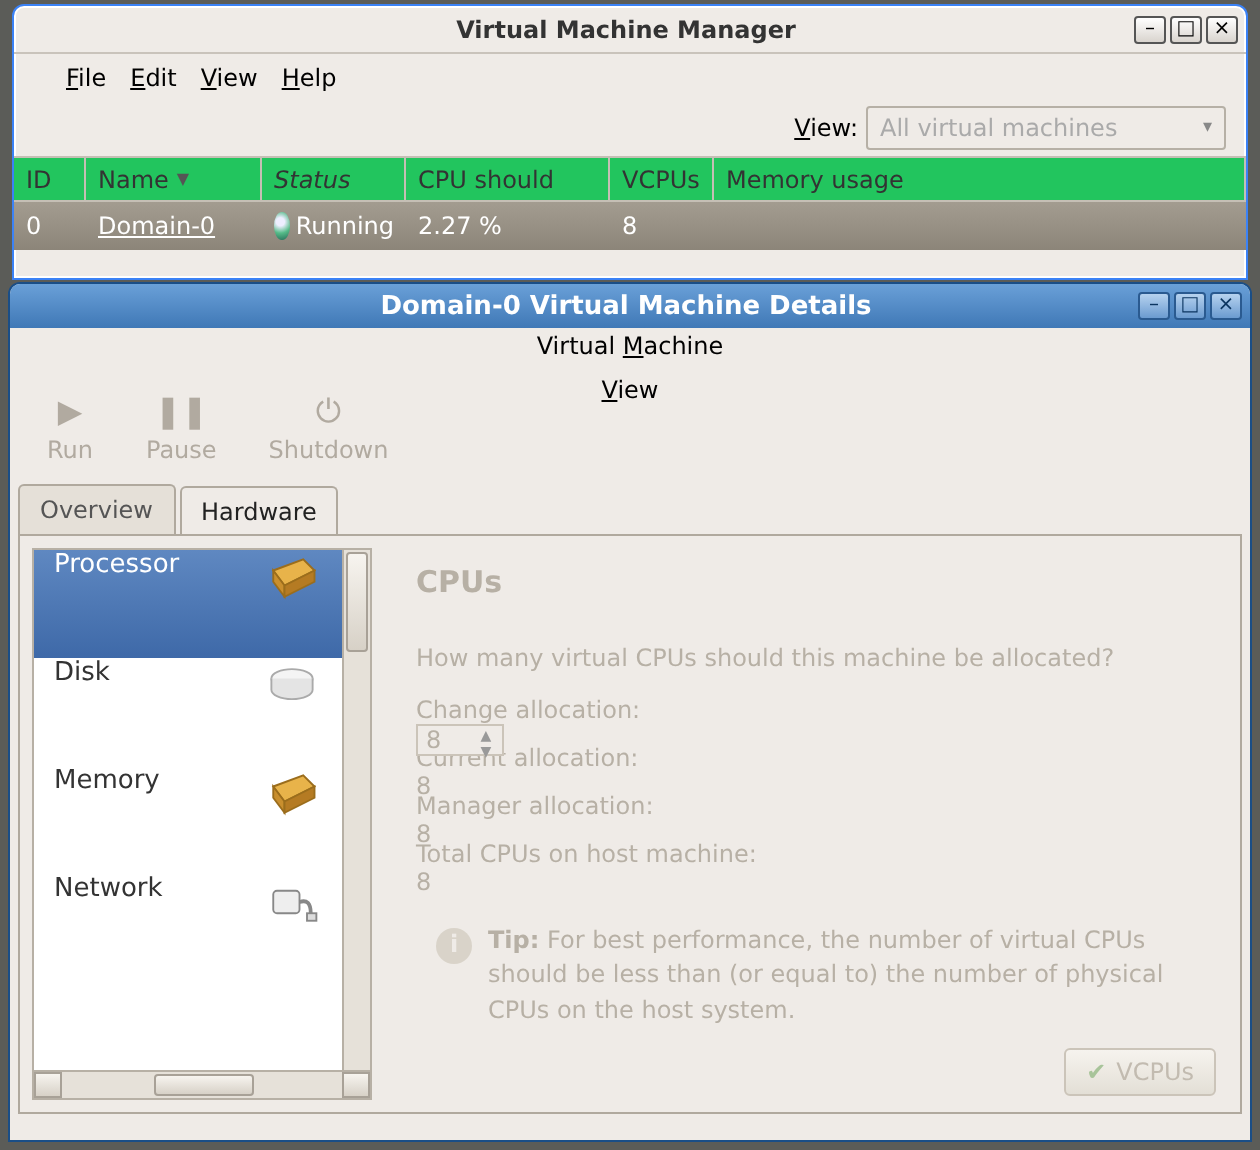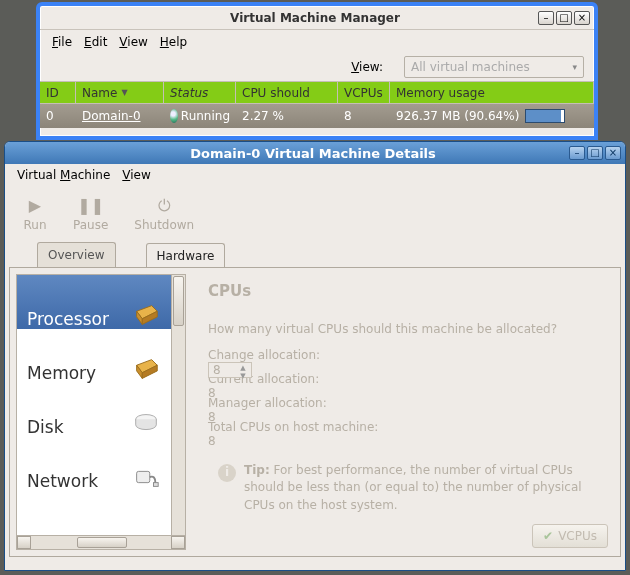--- a/index.html
+++ b/index.html
@@ -1,35 +1,35 @@
 <!DOCTYPE html>
 <html><head>
 <meta charset="utf-8">
 <style>
 * { box-sizing: border-box; margin: 0; padding: 0; font-family: "DejaVu Sans", "Liberation Sans", Arial, sans-serif; }
 body { background: #5b5c58; width: 630px; height: 575px; position: relative; font-size: 12px; }
 
 
-.win1 { position: absolute; left: 6px; top: 2px; width: 562px; height: 138px; background: #efebe7; border: 4px solid #3b82f6; border-radius: 6px 6px 0 0; box-shadow: 0 0 0 1px #fff inset; margin-left: 30px; }
+.win1 { position: absolute; left: 6px; top: 2px; width: 618px; height: 138px; background: #efebe7; border: 1px solid #3b82f6; border-radius: 6px 6px 0 0; box-shadow: 0 0 0 1px #fff inset; }
 .win1-title { height: 24px; display: flex; align-items: center; padding: 0 4px; border-bottom: 1px solid #c9c3bb; }
 .win1-title .t { flex: 1; text-align: center; font-weight: bold; color: #333; }
 .winbtns { display: flex; gap: 2px; }
 .winbtn { width: 16px; height: 14px; border: 1px solid #555; background: linear-gradient(#fff,#d9d4ce); border-radius: 2px; font-size: 10px; line-height: 12px; text-align: center; cursor: pointer; }
 
-.menubar { height: 24px; display: flex; align-items: center; gap: 4px; padding: 0 8px; border-bottom: 0px; }
+.menubar { height: 24px; display: flex; align-items: center; gap: 4px; padding: 0 22px; border-bottom: 0px; }
 .menubar span { padding: 2px 4px; cursor: pointer; }
 .menubar span u { text-decoration: underline; }
 
-.viewrow { height: 28px; display: flex; align-items: center; justify-content: flex-end; padding: 0 10px 2px 0; gap: 21px; border-bottom: 1px solid #c5bfb5; }
+.viewrow { height: 28px; display: flex; align-items: center; justify-content: flex-end; padding: 0 10px 2px 0; gap: 4px; border-bottom: 1px solid #c5bfb5; }
 .viewrow label u { text-decoration: underline; }
 .combo { width: 180px; height: 22px; border: 1px solid #b6b0a6; background: #efebe7; color: #aaa; padding: 0 6px; display: flex; align-items: center; justify-content: space-between; border-radius: 2px; }
 .combo .arr { font-size: 9px; color: #888; }
 
 .table { width: 100%; }
-.thead { display: flex; background: #84cc16; height: 22px; border-bottom: 1px solid #c5bfb5; }
+.thead { display: flex; background: #22c55e; height: 22px; border-bottom: 1px solid #c5bfb5; }
 .th { border-right: 1px solid #c5bfb5; padding: 3px 6px; color: #333; display:flex; align-items:center; gap:4px;}
 .th.id { width: 36px; }
 .th.name { width: 88px; }
 .th.status { width: 72px; font-style: italic; }
 .th.cpu { width: 102px; }
 .th.vcpu { width: 52px; }
 .th.mem { flex: 1; }
 .sortarr { font-size: 8px; color: #555; }
 
 .row { display: flex; height: 24px; align-items: center; background: linear-gradient(#a39c90,#8c8579); color: #fff; }
@@ -43,45 +43,45 @@
 .membar { width: 40px; height: 14px; border: 1px solid #2b4b6f; background: #fff; position: relative; }
 .membar .fill { position:absolute; left:0; top:0; bottom:0; width: 90%; background: #5d8fc8; }
 .runicon { width:14px; height:14px; background: radial-gradient(circle at 40% 35%, #eef 20%, #5b8 55%, #265 100%); border-radius:50%; }
 
 
 .win2 { position: absolute; left: 4px; top: 141px; width: 622px; height: 430px; background: #efebe7; border: 1px solid #1a4e87; border-radius: 6px 6px 0 0; }
 .win2-title { height: 22px; background: linear-gradient(#6aa0d8,#3f78b6); display: flex; align-items: center; padding: 0 4px; border-radius: 5px 5px 0 0; }
 .win2-title .t { flex: 1; text-align: center; font-weight: bold; color: #fff; font-size: 13px; }
 .win2-title .winbtn { background: linear-gradient(#b6d2ef,#6b9bd0); border-color:#2a5a90; color:#0b3560;}
 
-.menubar2 { height: 22px; display:flex; align-items:center; gap:4px; padding:0 8px; }
+.menubar2 { height: 22px; display:flex; align-items:center; gap:4px; padding:0 8px;flex-direction:column; }
 .menubar2 span { padding: 2px 4px; cursor:pointer;}
 
 .toolbar { height: 54px; display:flex; align-items:center; gap: 26px; padding: 0 18px; border-bottom: 0; }
 .tbitem { display:flex; flex-direction:column; align-items:center; gap:2px; color:#b1aaa0; cursor:pointer;}
 .tbicon { width: 24px; height:22px; display:flex; align-items:center; justify-content:center; font-size:16px; color:#b1aaa0;}
 
 
 .tabs { display:flex; padding: 0 4px; margin-top: 2px; }
-.tab { padding: 5px 10px; border:1px solid #b0a99e; background:#e5e0d8; border-bottom:none; border-radius:3px 3px 0 0; margin-right:2px; color:#555; cursor:pointer;margin-left:28px;}
+.tab { padding: 5px 10px; border:1px solid #b0a99e; background:#e5e0d8; border-bottom:none; border-radius:3px 3px 0 0; margin-right:2px; color:#555; cursor:pointer;}
 .tab.active { background:#efebe7; position:relative; top:1px; color:#222; font-weight:normal;}
 .tabbody { margin: 0 4px 4px 4px; border:1px solid #b0a99e; height: 290px; background:#efebe7; position:relative; display:flex;}
 
 
 .hwpanel { width: 180px; border-right:0; padding:6px 4px 6px 6px; display:flex; flex-direction:column; }
 .hwlistwrap { border:1px solid #b7b0a5; flex:1; position:relative; overflow:hidden;}
 .hwlist { position:absolute; left:0; right:14px; top:0; bottom:0; background:#fff; }
 .hwvscroll { position:absolute; right:0; top:0; width:14px; bottom:0; background:#e6e1d9; border-left:1px solid #b7b0a5;}
 .hwvscroll .thumb { position:absolute; left:1px; right:1px; top:1px; height:50px; background:linear-gradient(#f7f4ef,#d7d1c7); border:1px solid #a8a197; border-radius:2px;}
 .hwhscroll { height:14px; border:1px solid #b7b0a5; border-top:none; margin-top:0; background:#e6e1d9; position:relative;}
 .hwhscroll .cap { position:absolute; top:0; bottom:0; width:14px; background:linear-gradient(#f7f4ef,#d7d1c7); border:1px solid #a8a197;}
 .hwhscroll .cap.l{left:0;} .hwhscroll .cap.r{right:0;}
 .hwhscroll .thumbh { position:absolute; left:60px; width:50px; top:1px; bottom:1px; background:linear-gradient(#f7f4ef,#d7d1c7); border:1px solid #a8a197; border-radius:2px;}
 
-.hwitem { height:54px; display:flex; align-items:flex-end; justify-content:space-between; padding:0 10px; cursor:pointer; font-size:17px;}
+.hwitem { height:54px; display:flex; align-items:flex-start; justify-content:space-between; padding:0 10px; cursor:pointer; font-size:13px;}
 .hwitem.sel { background: linear-gradient(#5f88c1,#3e69a8); color:#fff; }
 .hwitem:not(.sel) { color:#333; border-top:0px solid #eee; }
 .hwicon { width:30px; height:28px; }
 
 
 .detail { flex:1; padding: 14px 14px 8px 18px; color:#b7b0a5; position:relative;}
 .detail h3 { font-size: 15px; font-weight:bold; margin-bottom: 22px; }
 .detail .q { margin-bottom: 12px; }
 .fieldrow { display:flex; height:24px;flex-direction:column; }
 .fieldrow .lab { width: 200px; }
@@ -137,26 +137,20 @@
     </div>
     <div class="row">
       <div class="td id">0</div>
       <div class="td name">Domain-0</div>
       <div class="td status">
         <span class="runicon"></span>
         <span>Running</span>
       </div>
       <div class="td cpu">2.27 %</div>
       <div class="td vcpu">8</div>
-      <div class="td mem">
-        <span>926.37 MB (90.64%)</span>
-        <span class="membar">
-            <span class="fill"></span>
-          </span>
-      </div>
     </div>
   </div>
 </div>
 
 <div class="win2">
   <div class="win2-title">
     <span style="width:48px"></span>
     <span class="t">Domain-0 Virtual Machine Details</span>
     <div class="winbtns">
       <div class="winbtn">–</div>
@@ -195,32 +189,32 @@
         <div class="hwlist">
           <div class="hwitem sel">
             <span>Processor</span>
             <svg class="hwicon" viewBox="0 0 32 28">
                 <polygon points="6,10 22,4 28,10 12,18" fill="#e8b34a" stroke="#9b6d1c"></polygon>
                 <polygon points="6,10 12,18 12,24 6,16" fill="#c98f2e" stroke="#9b6d1c"></polygon>
                 <polygon points="12,18 28,10 28,16 12,24" fill="#b57b23" stroke="#9b6d1c"></polygon>
               </svg>
           </div>
           <div class="hwitem">
+            <span>Disk</span>
+            <svg class="hwicon" viewBox="0 0 32 28">
+                <ellipse cx="16" cy="10" rx="11" ry="5" fill="#f4f4f4" stroke="#aaa"></ellipse>
+                <path d="M5 10 v6 a11 5 0 0 0 22 0 v-6" fill="#e4e4e4" stroke="#aaa"></path>
+              </svg>
+          </div>
+          <div class="hwitem">
             <span>Memory</span>
             <svg class="hwicon" viewBox="0 0 32 28">
                 <polygon points="6,10 22,4 28,10 12,18" fill="#e8b34a" stroke="#9b6d1c"></polygon>
                 <polygon points="6,10 12,18 12,24 6,16" fill="#c98f2e" stroke="#9b6d1c"></polygon>
                 <polygon points="12,18 28,10 28,16 12,24" fill="#b57b23" stroke="#9b6d1c"></polygon>
-              </svg>
-          </div>
-          <div class="hwitem">
-            <span>Disk</span>
-            <svg class="hwicon" viewBox="0 0 32 28">
-                <ellipse cx="16" cy="10" rx="11" ry="5" fill="#f4f4f4" stroke="#aaa"></ellipse>
-                <path d="M5 10 v6 a11 5 0 0 0 22 0 v-6" fill="#e4e4e4" stroke="#aaa"></path>
               </svg>
           </div>
           <div class="hwitem">
             <span>Network</span>
             <svg class="hwicon" viewBox="0 0 32 28">
                 <rect x="6" y="8" width="14" height="12" rx="2" fill="#eee" stroke="#888"></rect>
                 <path d="M20 14 q6 -2 6 6" fill="none" stroke="#888" stroke-width="2"></path>
                 <rect x="24" y="20" width="5" height="4" fill="#ddd" stroke="#888"></rect>
               </svg>
           </div>

